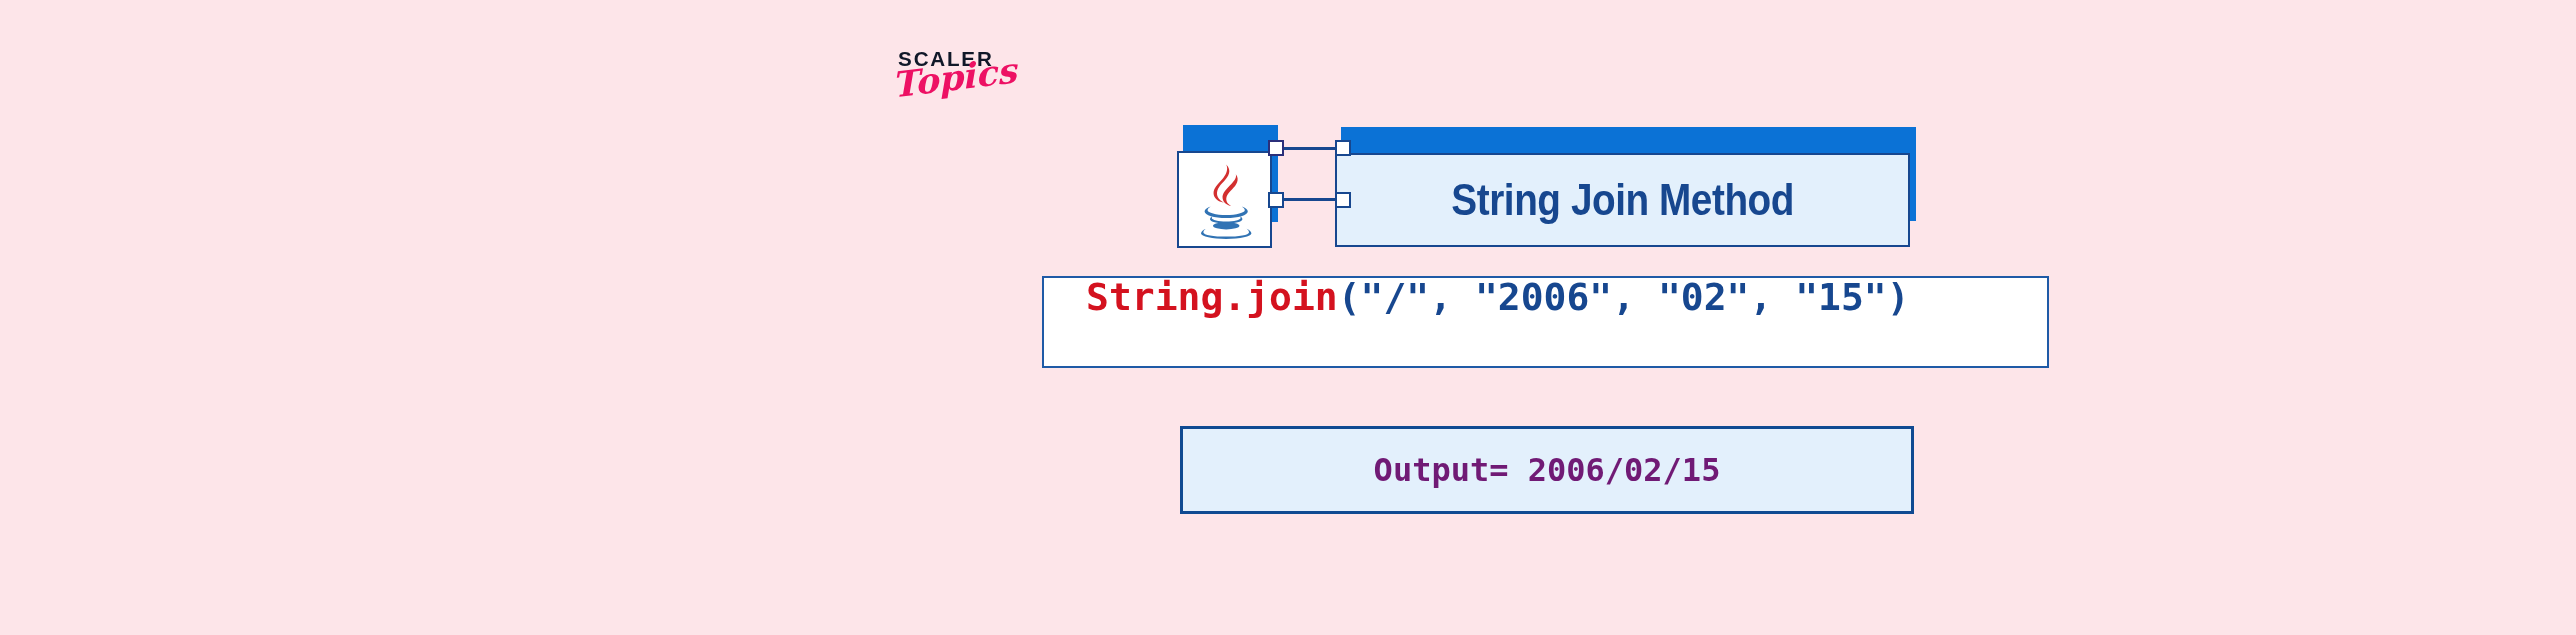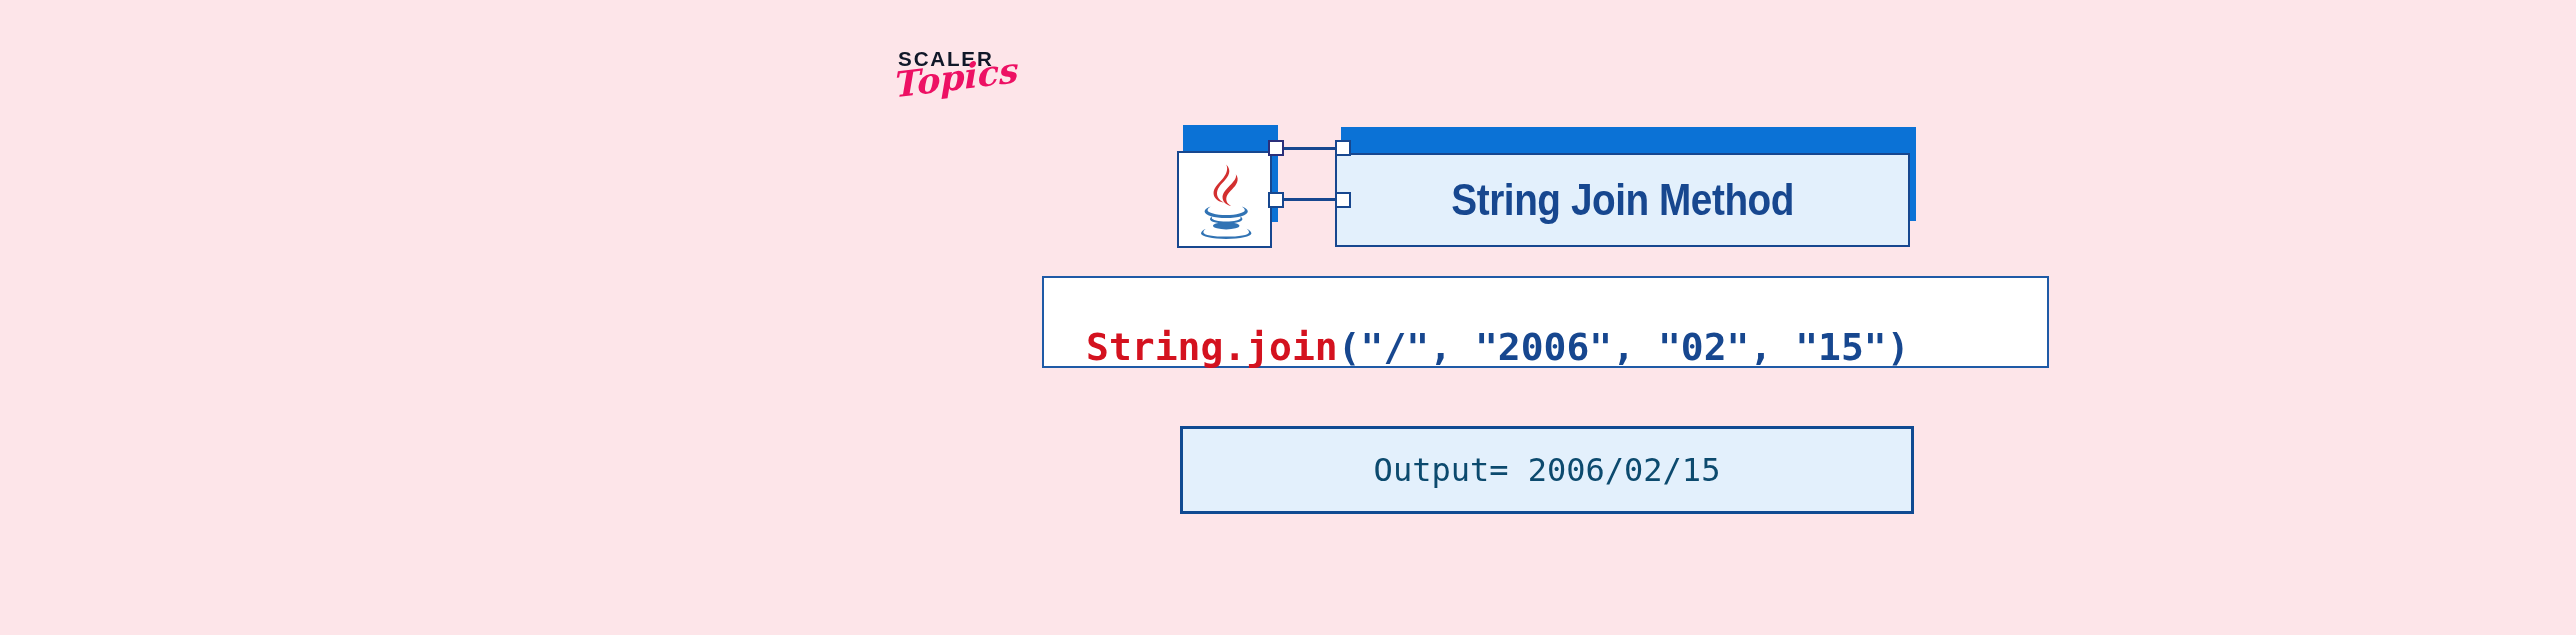--- a/index.html
+++ b/index.html
@@ -145,21 +145,21 @@
   #code-box {
     position: absolute;
     left: 1042px;
     top: 276px;
     width: 1007px;
     height: 92px;
     box-sizing: border-box;
     border: 2.6px solid #1f5aa6;
     background: #ffffff;
     display: flex;
-    align-items: flex-end;
+    align-items: flex-start;
     justify-content: flex-start;
     padding-left: 42px;
   }
   .code-text {
     font-family: "DejaVu Sans Mono", "Liberation Mono", monospace;
     font-size: 38px;
     font-weight: 700;
     white-space: pre;
     line-height: 1;
   }
@@ -176,23 +176,24 @@
     box-sizing: border-box;
     border: 3.1px solid #0f4a92;
     background: #e3f0fc;
     display: flex;
     align-items: center;
     justify-content: center;
   }
   .output-text {
     font-family: "DejaVu Sans Mono", "Liberation Mono", monospace;
     font-size: 32px;
-    color: #0c4a6e;
+    color: #701a75;
     white-space: pre;
     line-height: 1;
+    font-weight: bold;
   }
 </style>
 </head>
 <body>
 
 <div class="canvas">
 
   <div class="logo">
     <div class="logo-scaler">SCALER</div>
     <div class="logo-topics">Topics</div>

